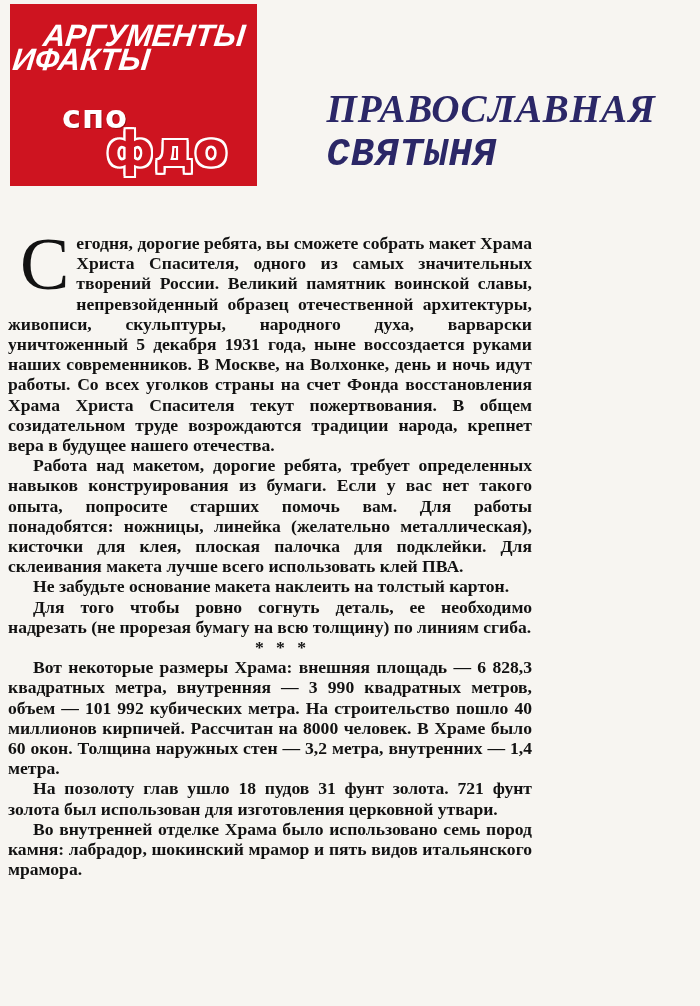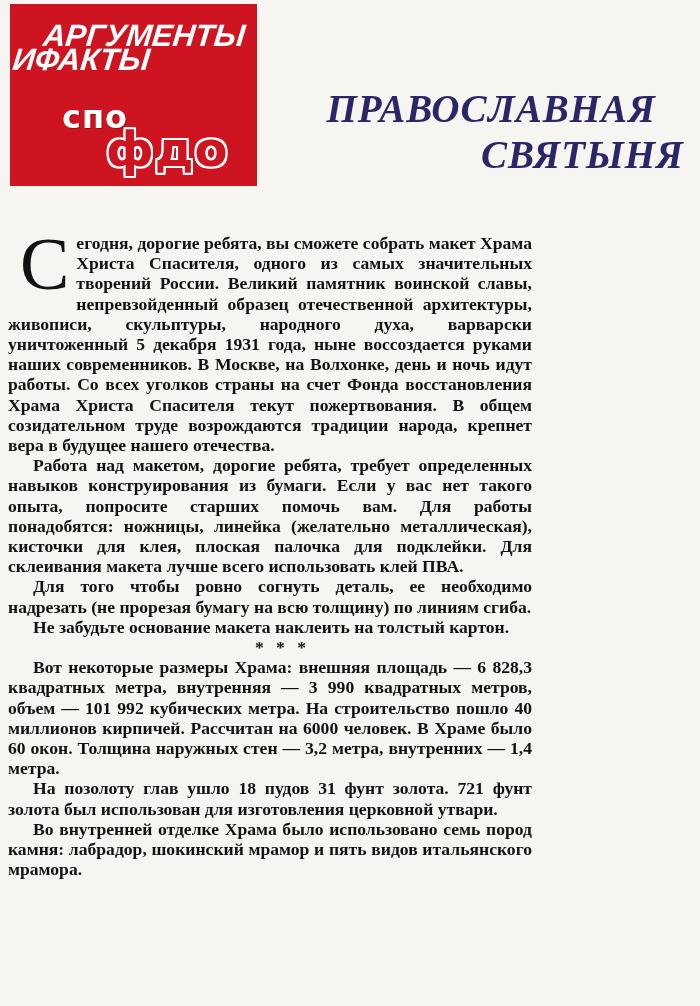--- a/index.html
+++ b/index.html
@@ -41,27 +41,27 @@
     font-weight:bold; font-size:48px; line-height:1;
     color:#ce1420; letter-spacing:1px;
     text-shadow:
       -2px -2px 0 #fff, 2px -2px 0 #fff, -2px 2px 0 #fff, 2px 2px 0 #fff,
       -2px 0 0 #fff, 2px 0 0 #fff, 0 -2px 0 #fff, 0 2px 0 #fff;
   }
 
   
   .title {
     position:absolute; top:86px; right:16px;
-    text-align:right;
+    text-align:left;
     color:#2b2767;
     font-weight:bold; font-style:italic;
     font-family:"Liberation Serif", serif;
   }
   .title .t1 { display:block; font-size:39px; line-height:1.18; margin-right:28px; letter-spacing:1px; white-space:nowrap; }
-  .title .t2 { display:block; font-size:39px; line-height:1.18; letter-spacing:1px; white-space:nowrap; }
+  .title .t2 { display:block; font-size:39px; line-height:1.18; letter-spacing:1px; white-space:nowrap;font-family:Liberation Mono, monospace; }
 
   
   .article {
     position:absolute; left:8px; top:233px;
     width:524px;
     color:#121212;
     font-size:17.6px; line-height:20.2px;
     font-weight:bold;
     text-align:justify;
   }
@@ -90,22 +90,22 @@
   </div>
 
   <div class="title">
     <span class="t1">ПРАВОСЛАВНАЯ</span>
     <span class="t2">СВЯТЫНЯ</span>
   </div>
 
   <div class="article">
     <p class="lead"><span class="dropcap">С</span><span>егодня, дорогие ребята, вы сможете собрать макет Храма Христа Спасителя, одного из самых значительных творений России. Великий памятник воинской славы, непревзойденный образец отечественной архитектуры, живописи, скульптуры, народного духа, варварски уничтоженный 5 декабря 1931 года, ныне воссоздается руками наших современников. В Москве, на Волхонке, день и ночь идут работы. Со всех уголков страны на счет Фонда восстановления Храма Христа Спасителя текут пожертвования. В общем созидательном труде возрождаются традиции народа, крепнет вера в будущее нашего отечества.</span></p>
     <p>Работа над макетом, дорогие ребята, требует определенных навыков конструирования из бумаги. Если у вас нет такого опыта, попросите старших помочь вам. Для работы понадобятся: ножницы, линейка (желательно металлическая), кисточки для клея, плоская палочка для подклейки. Для склеивания макета лучше всего использовать клей ПВА.</p>
+    <p>Не забудьте основание макета наклеить на толстый картон.</p>
     <p>Для того чтобы ровно согнуть деталь, ее необходимо надрезать (не прорезая бумагу на всю толщину) по линиям сгиба.</p>
-    <p>Не забудьте основание макета наклеить на толстый картон.</p>
     <p class="stars">* * *</p>
-    <p>Вот некоторые размеры Храма: внешняя площадь — 6 828,3 квадратных метра,  внутренняя — 3 990 квадратных метров, объем — 101 992 кубических метра. На строительство пошло 40 миллионов кирпичей. Рассчитан на 6000 человек. В Храме было 60 окон. Толщина наружных стен — 3,2 метра, внутренних — 1,4 метра.</p>
+    <p>Вот некоторые размеры Храма: внешняя площадь — 6 828,3 квадратных метра,  внутренняя — 3 990 квадратных метров, объем — 101 992 кубических метра. На строительство пошло 40 миллионов кирпичей. Рассчитан на 8000 человек. В Храме было 60 окон. Толщина наружных стен — 3,2 метра, внутренних — 1,4 метра.</p>
     <p>На позолоту глав ушло 18 пудов 31 фунт золота. 721 фунт золота был использован для изготовления церковной утвари.</p>
     <p>Во внутренней отделке Храма было использовано семь пород камня: лабрадор, шокинский мрамор и пять видов итальянского мрамора.</p>
 
   </div>
 
 </div>
 
 </body></html>

